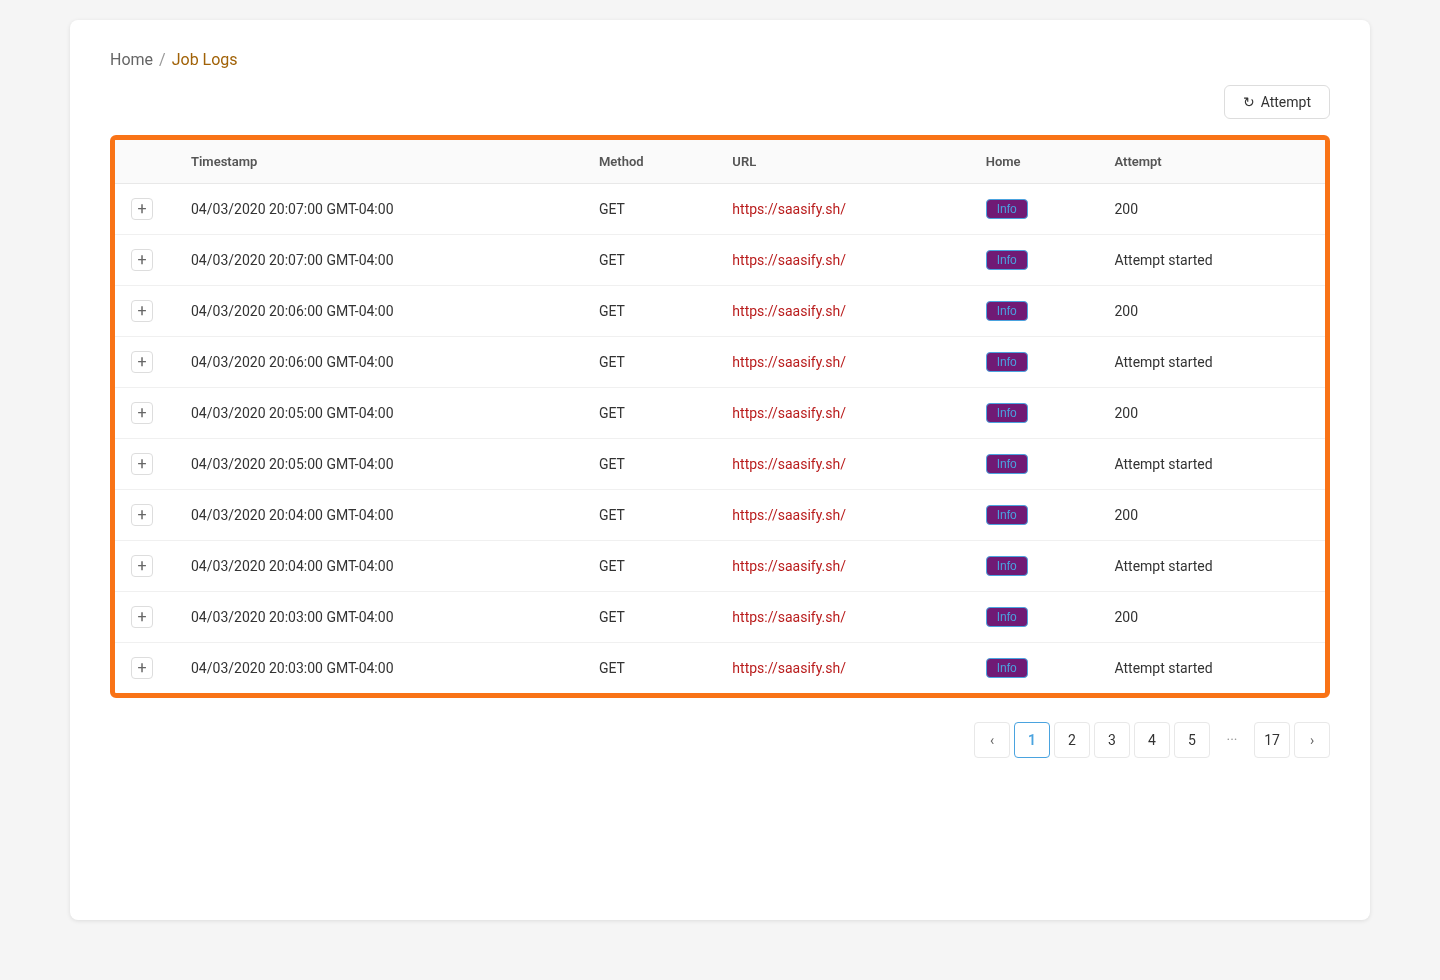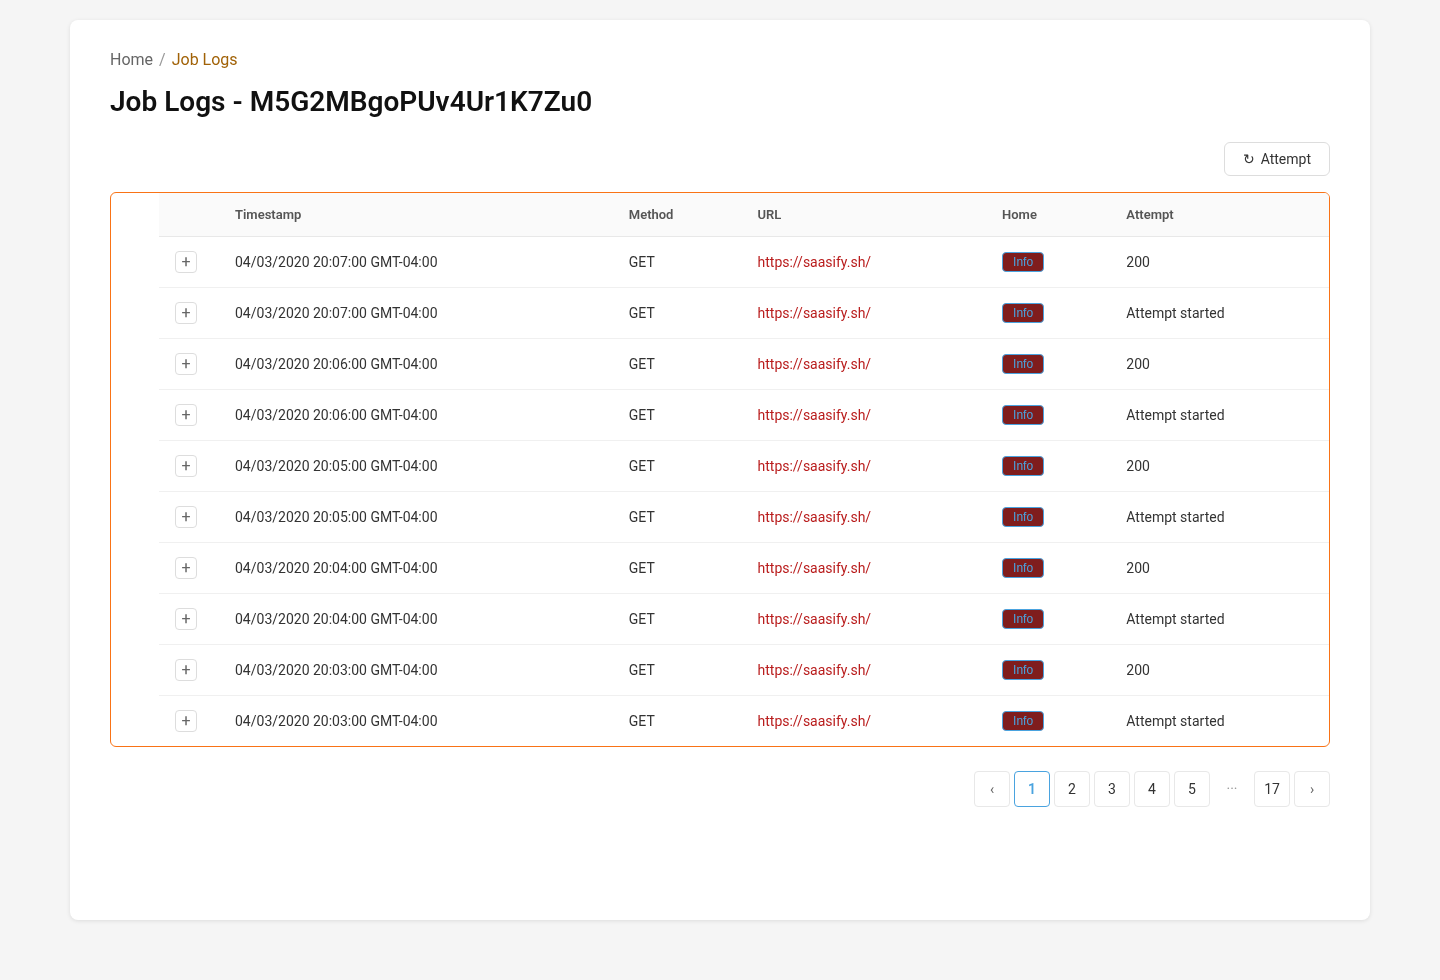--- a/index.html
+++ b/index.html
@@ -74,24 +74,23 @@
       color: #333;
       cursor: pointer;
       font-family: inherit;
     }
 
     .refresh-icon {
       font-size: 14px;
     }
 
     .table-container {
-      border: 1px solid #f97316;
+      border: 5px solid #f97316;
       border-radius: 6px;
       overflow: hidden;
-      padding-left: 48px;
     }
 
     table {
       width: 100%;
       border-collapse: collapse;
     }
 
     thead tr {
       background: #fafafa;
       border-bottom: 1px solid #e8e8e8;
@@ -150,21 +149,21 @@
     .info-badge {
       display: inline-flex;
       align-items: center;
       justify-content: center;
       padding: 2px 10px;
       border: 1px solid #4aa3df;
       border-radius: 4px;
       color: #4aa3df;
       font-size: 12px;
       cursor: pointer;
-      background: #7f1d1d;
+      background: #701a75;
     }
 
     .pagination {
       display: flex;
       justify-content: flex-end;
       align-items: center;
       gap: 4px;
       margin-top: 24px;
     }
 
@@ -208,21 +207,20 @@
 <body>
 
 <div class="page-container">
 
   <nav class="breadcrumb">
     <span class="breadcrumb-home">Home</span>
     <span class="breadcrumb-separator">/</span>
     <span class="breadcrumb-current">Job Logs</span>
   </nav>
 
-  <h1 class="page-title">Job Logs - M5G2MBgoPUv4Ur1K7Zu0</h1>
 
   <div class="toolbar">
     <button class="refresh-button">
       <span class="refresh-icon">↻</span>
       <span>Attempt</span>
     </button>
   </div>
 
   <div class="table-container">
     <table>

